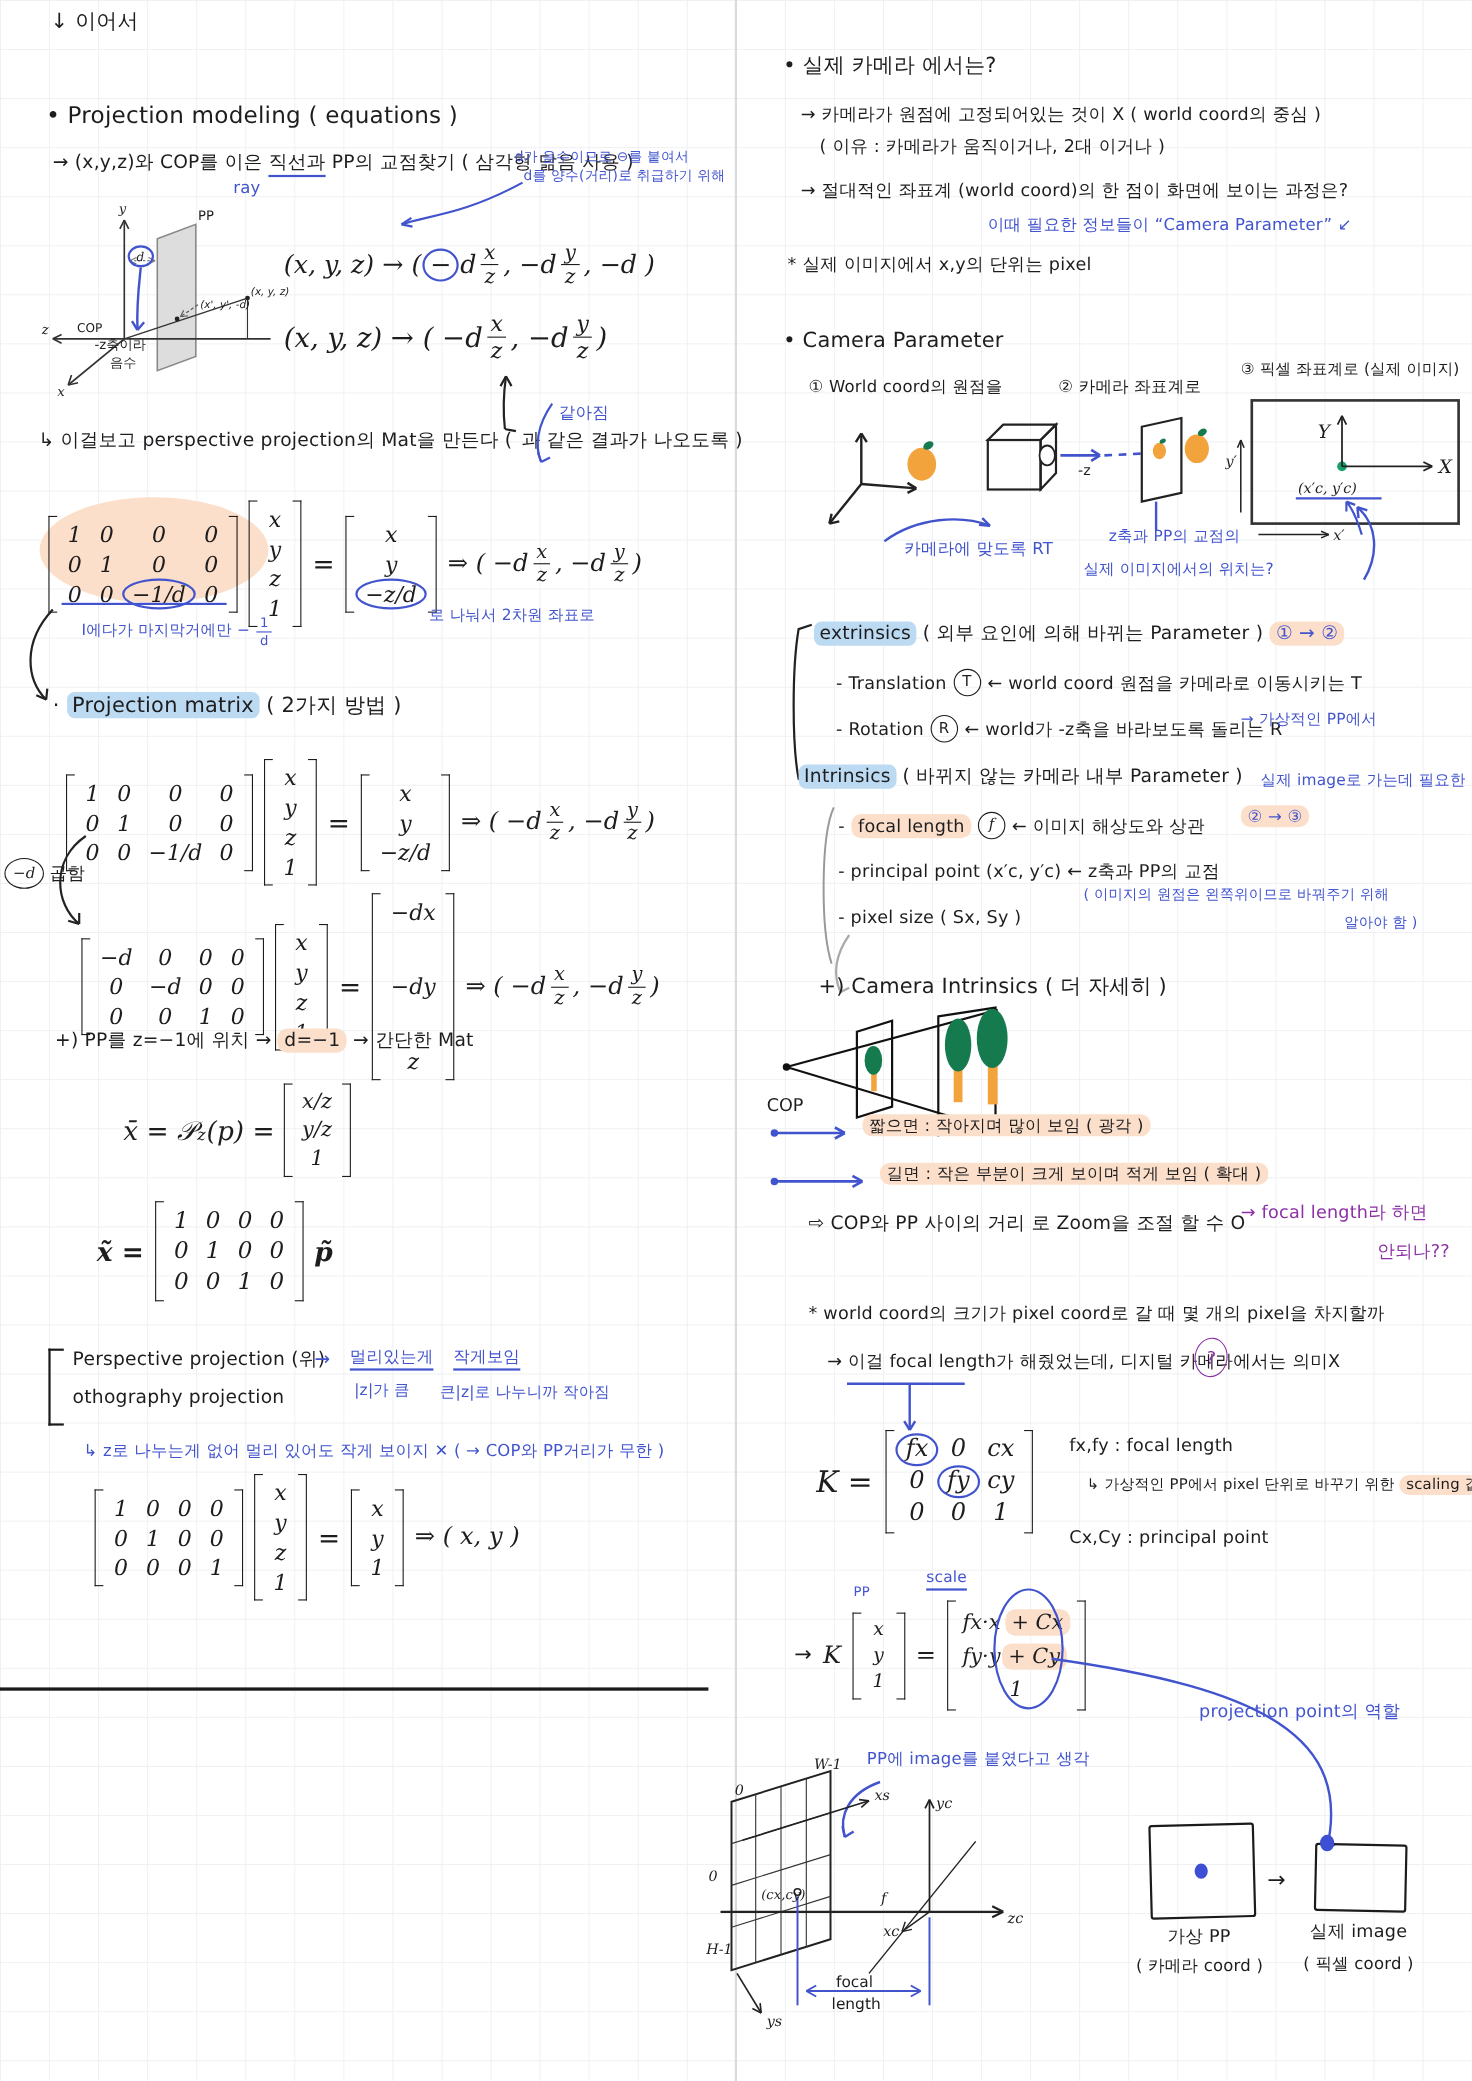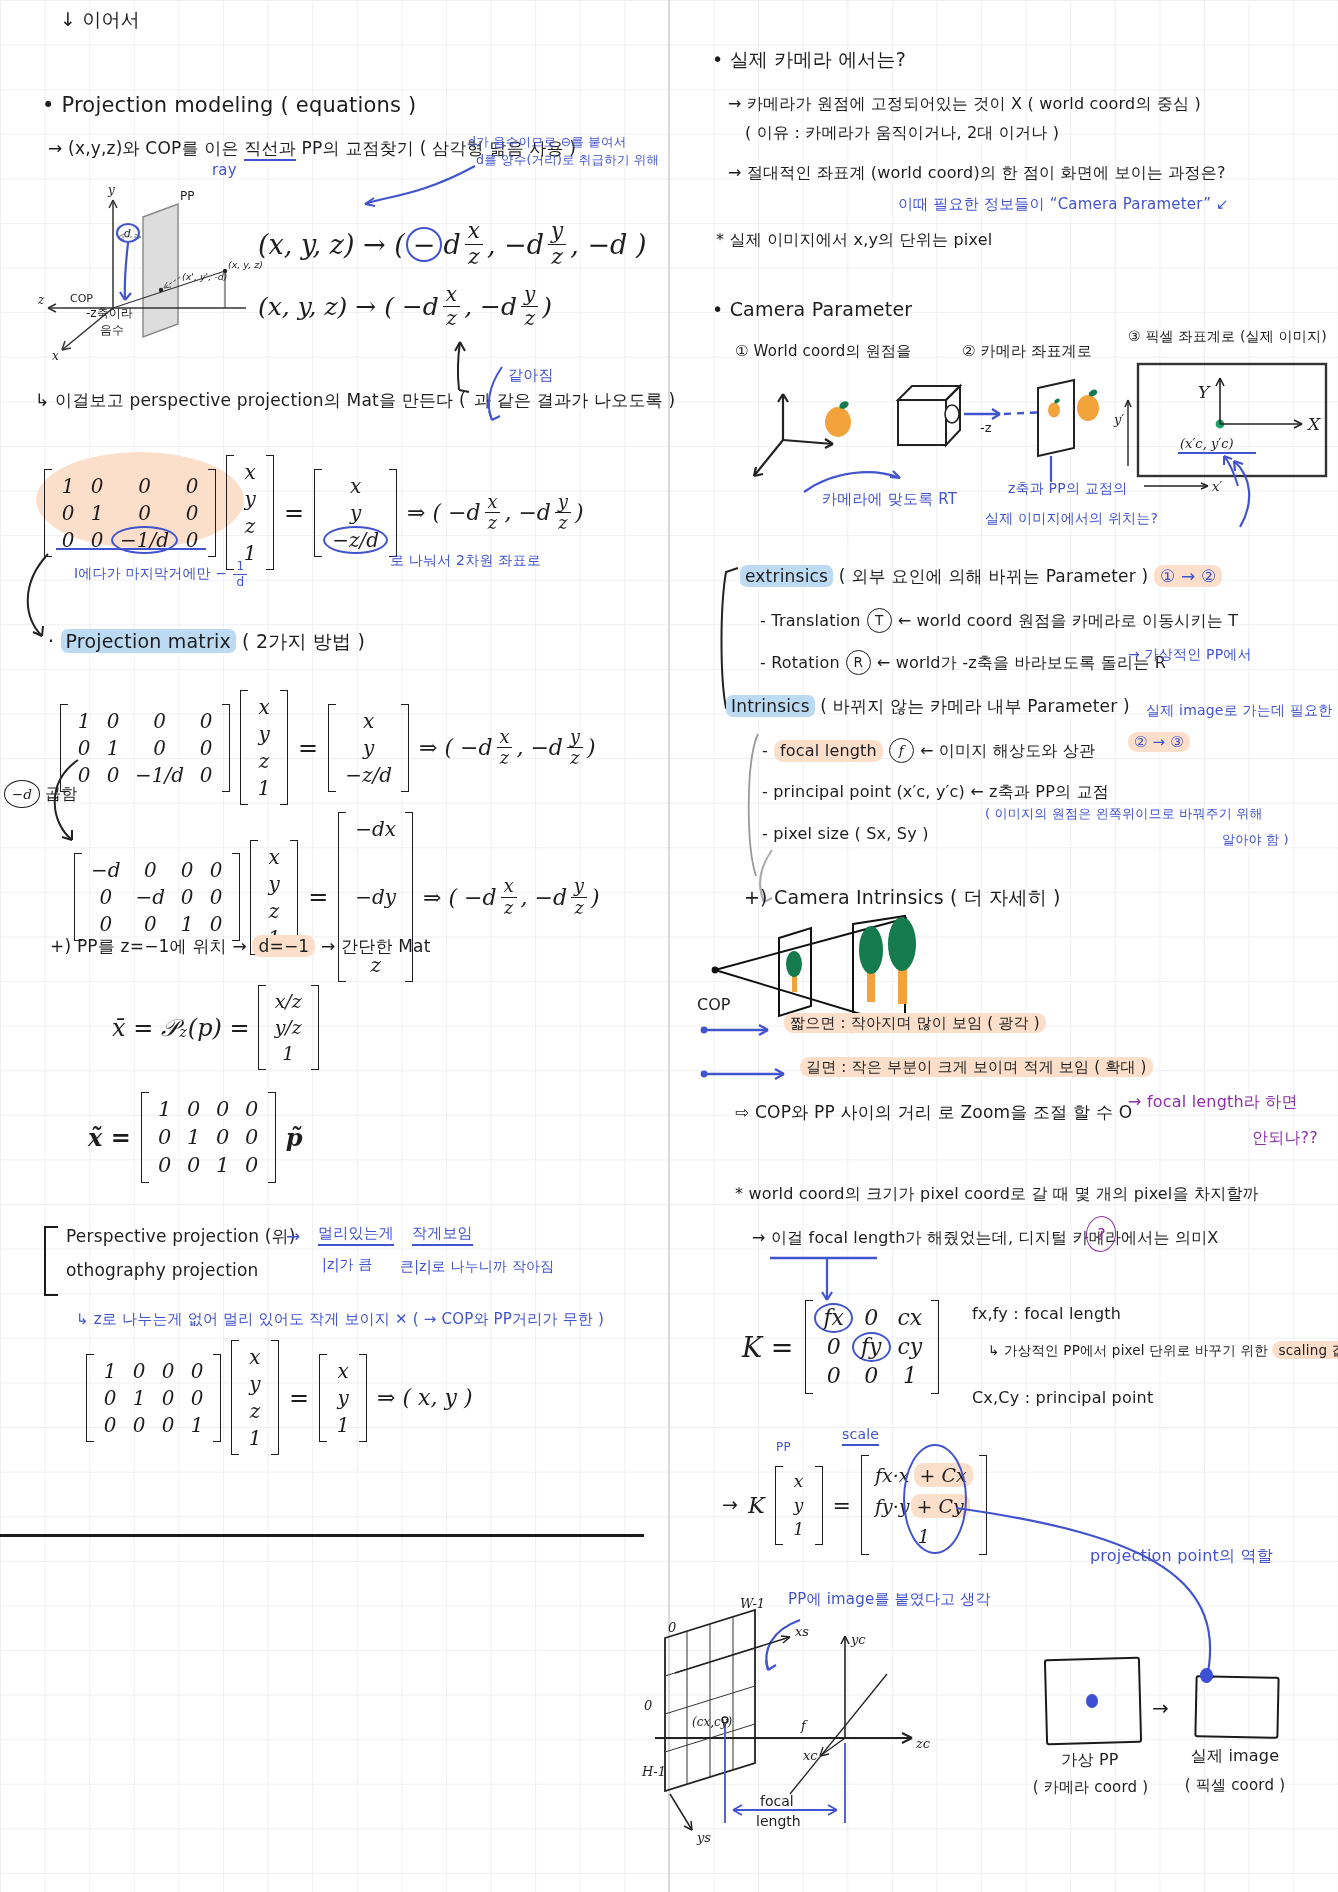--- a/index.html
+++ b/index.html
@@ -41,21 +41,21 @@
   svg text{font-family:"DejaVu Sans",sans-serif;fill:var(--ink);}
   svg .mt{font-family:"DejaVu Serif",serif;font-style:italic;}
 </style>
 </head>
 <body>
 
 <div class="page">
 
   <div class="abs" style="left:668px;top:0;width:2px;height:1892px;background:#d8dadd;"></div>
 
-  <div class="abs hand" style="left:46px;top:8px;font-size:19px;margin-left:14px;">↓ 이어서</div>
+  <div class="abs hand" style="left:46px;top:8px;font-size:19px;">↓ 이어서</div>
 
   <div class="abs hand" style="left:42px;top:92px;font-size:21px;">• Projection modeling ( equations )</div>
 
   <div class="abs hand" style="left:48px;top:138px;font-size:17px;">
     <span>→ (x,y,z)와 COP를 이은</span>
     <span class="ulb">직선과</span>
     <span>PP의 교점찾기 ( 삼각형 닮음 사용 )</span>
   </div>
   <div class="abs hand b" style="left:212px;top:161px;font-size:15px;">ray</div>
 
@@ -90,21 +90,21 @@
     <text x="154" y="98" font-size="9.5" font-style="italic">(x', y', -d)</text>
     <text x="200" y="86" font-size="9.5" font-style="italic">(x, y, z)</text>
     <ellipse cx="100" cy="51" rx="11" ry="9" fill="none" stroke="#4254cd" stroke-width="2"></ellipse>
     <text x="96" y="55" class="mt" font-size="11">d</text>
     <path d="M100,61 C98,80 96,95 97,118" fill="none" stroke="#4254cd" stroke-width="2.2"></path>
     <path d="M97,118 l-5,-8 M97,118 l6,-7" fill="none" stroke="#4254cd" stroke-width="2.2"></path>
     <text x="58" y="135" font-size="12" fill="#4254cd">-z축이라</text>
     <text x="72" y="152" font-size="12" fill="#4254cd">음수</text>
   </svg>
 
-  <div class="abs math" style="left:258px;top:220px;font-size:27px;">
+  <div class="abs math" style="left:258px;top:220px;font-size:23px;">
     <span>(x, y, z)  →  (</span>
       <span style="border:2px solid var(--blue);border-radius:50%;padding:0 5px;margin:0 1px;">−</span>
       <span>d</span>
     <span class="fr">
         <span class="fn">x</span>
         <span class="fd">z</span>
       </span>
     <span>,  −d</span>
     <span class="fr">
         <span class="fn">y</span>

